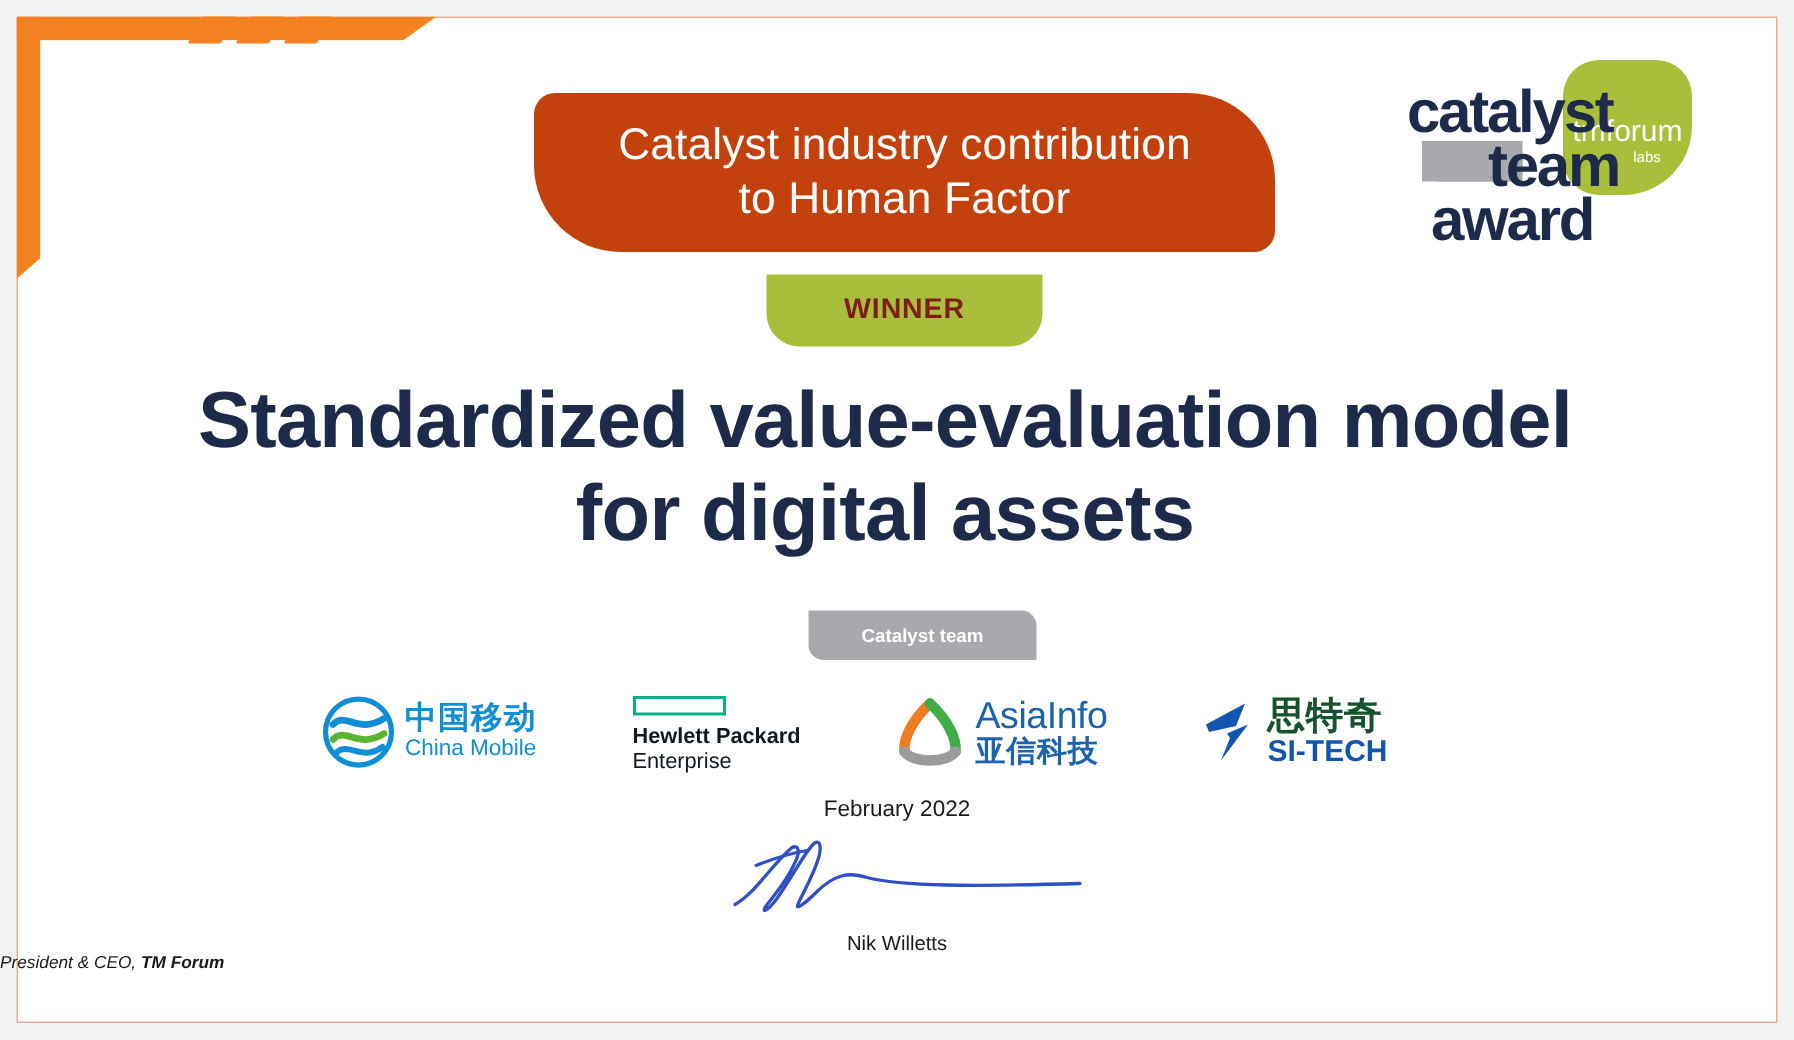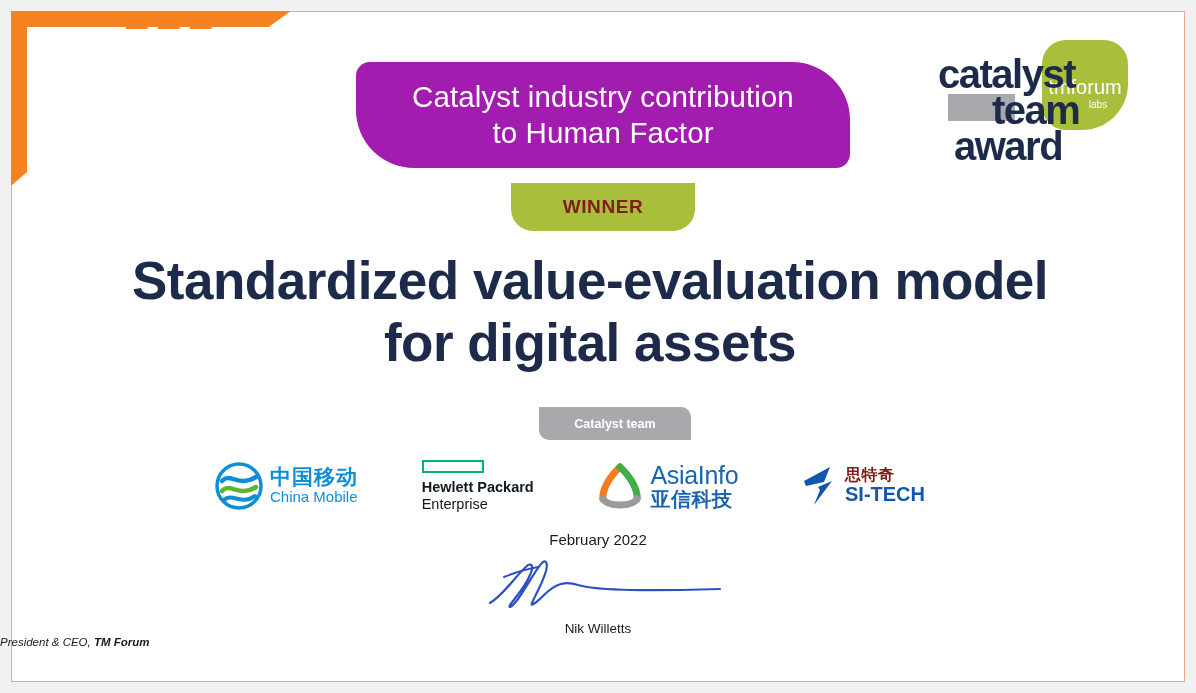--- a/index.html
+++ b/index.html
@@ -57,21 +57,21 @@
   .slash.s2 { left: 162px; }
   .slash.s3 { left: 194px; }
 
   
   .banner {
     position: absolute;
     left: 356px;
     top: 62px;
     width: 494px;
     height: 106px;
-    background: #a21caf;
+    background: #c2410c;
     border-radius: 14px 58px 14px 58px;
     display: flex;
     align-items: center;
     justify-content: center;
     text-align: center;
   }
   .banner-text {
     color: #ffffff;
     font-size: 29.5px;
     line-height: 1.22;
@@ -126,25 +126,25 @@
   }
   .team-badge span {
     color: #ffffff;
     font-size: 12.5px;
     font-weight: bold;
   }
   
   .logos {
     position: absolute;
     left: 215px;
-    top: 452px;
+    top: 464px;
     width: 710px;
     height: 68px;
     display: flex;
-    align-items: center;
+    align-items: flex-start;
     justify-content: space-between;
   }
   .logo { display: flex; align-items: center; }
   .logo-mark { flex: none; }
   .logo-text { margin-left: 7px; }
 
   .cm-cn {
     color: #0f8ed6;
     font-size: 21px;
     font-weight: bold;
@@ -182,22 +182,22 @@
     font-size: 14.5px;
     font-weight: bold;
     line-height: 1.15;
   }
   .hpe-l2 {
     color: #101820;
     font-size: 14.5px;
     line-height: 1.15;
   }
   .si-cn {
-    color: #7f1d1d;
-    font-size: 16px;
+    color: #14532d;
+    font-size: 25px;
     font-weight: bold;
     line-height: 1.05;
     letter-spacing: 0.5px;
   }
   .si-en {
     color: #1157b0;
     font-size: 20px;
     font-weight: bold;
     line-height: 1.1;
     letter-spacing: 0px;

